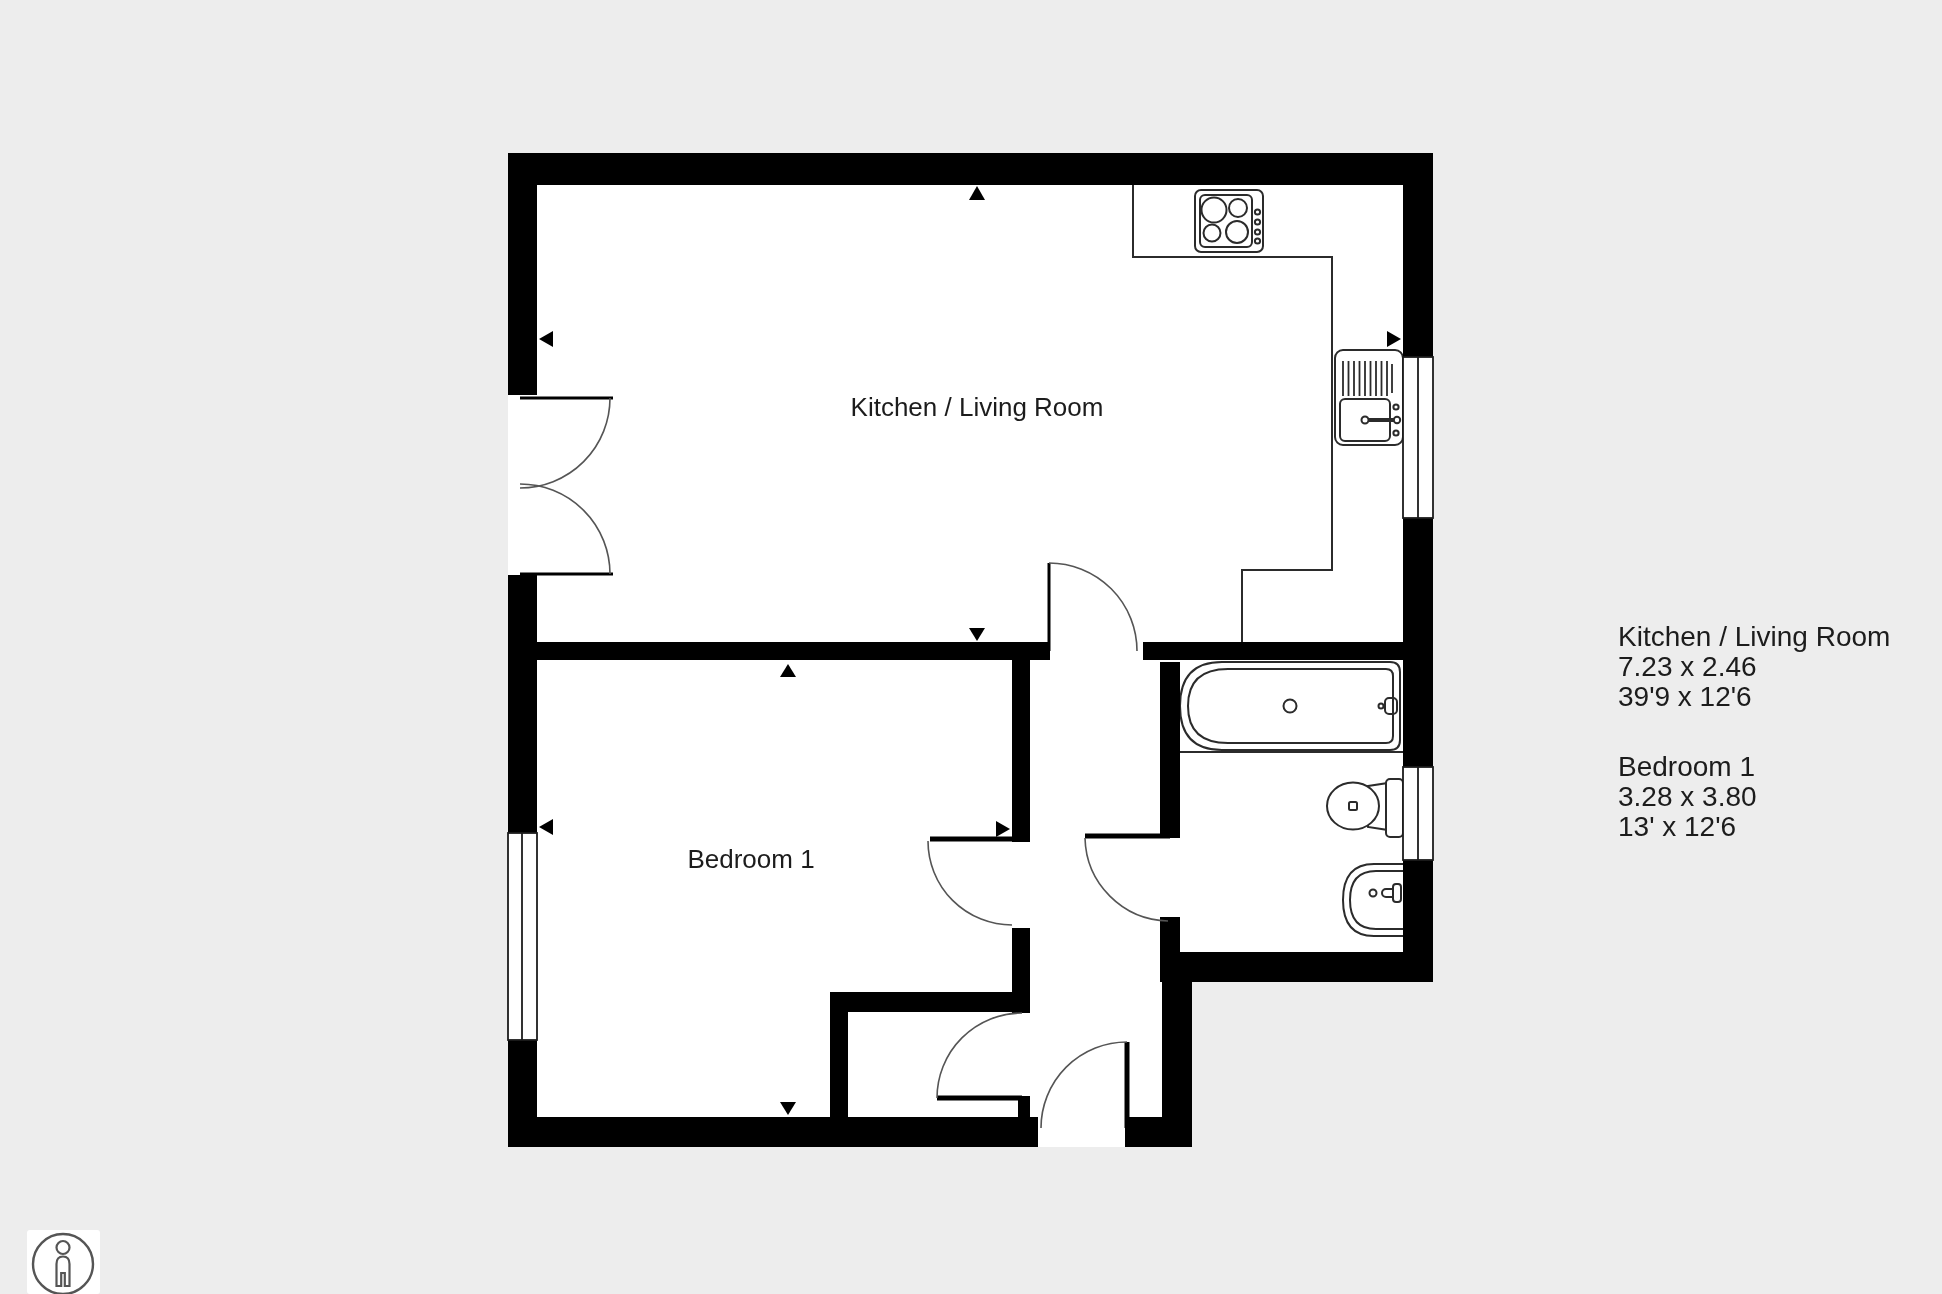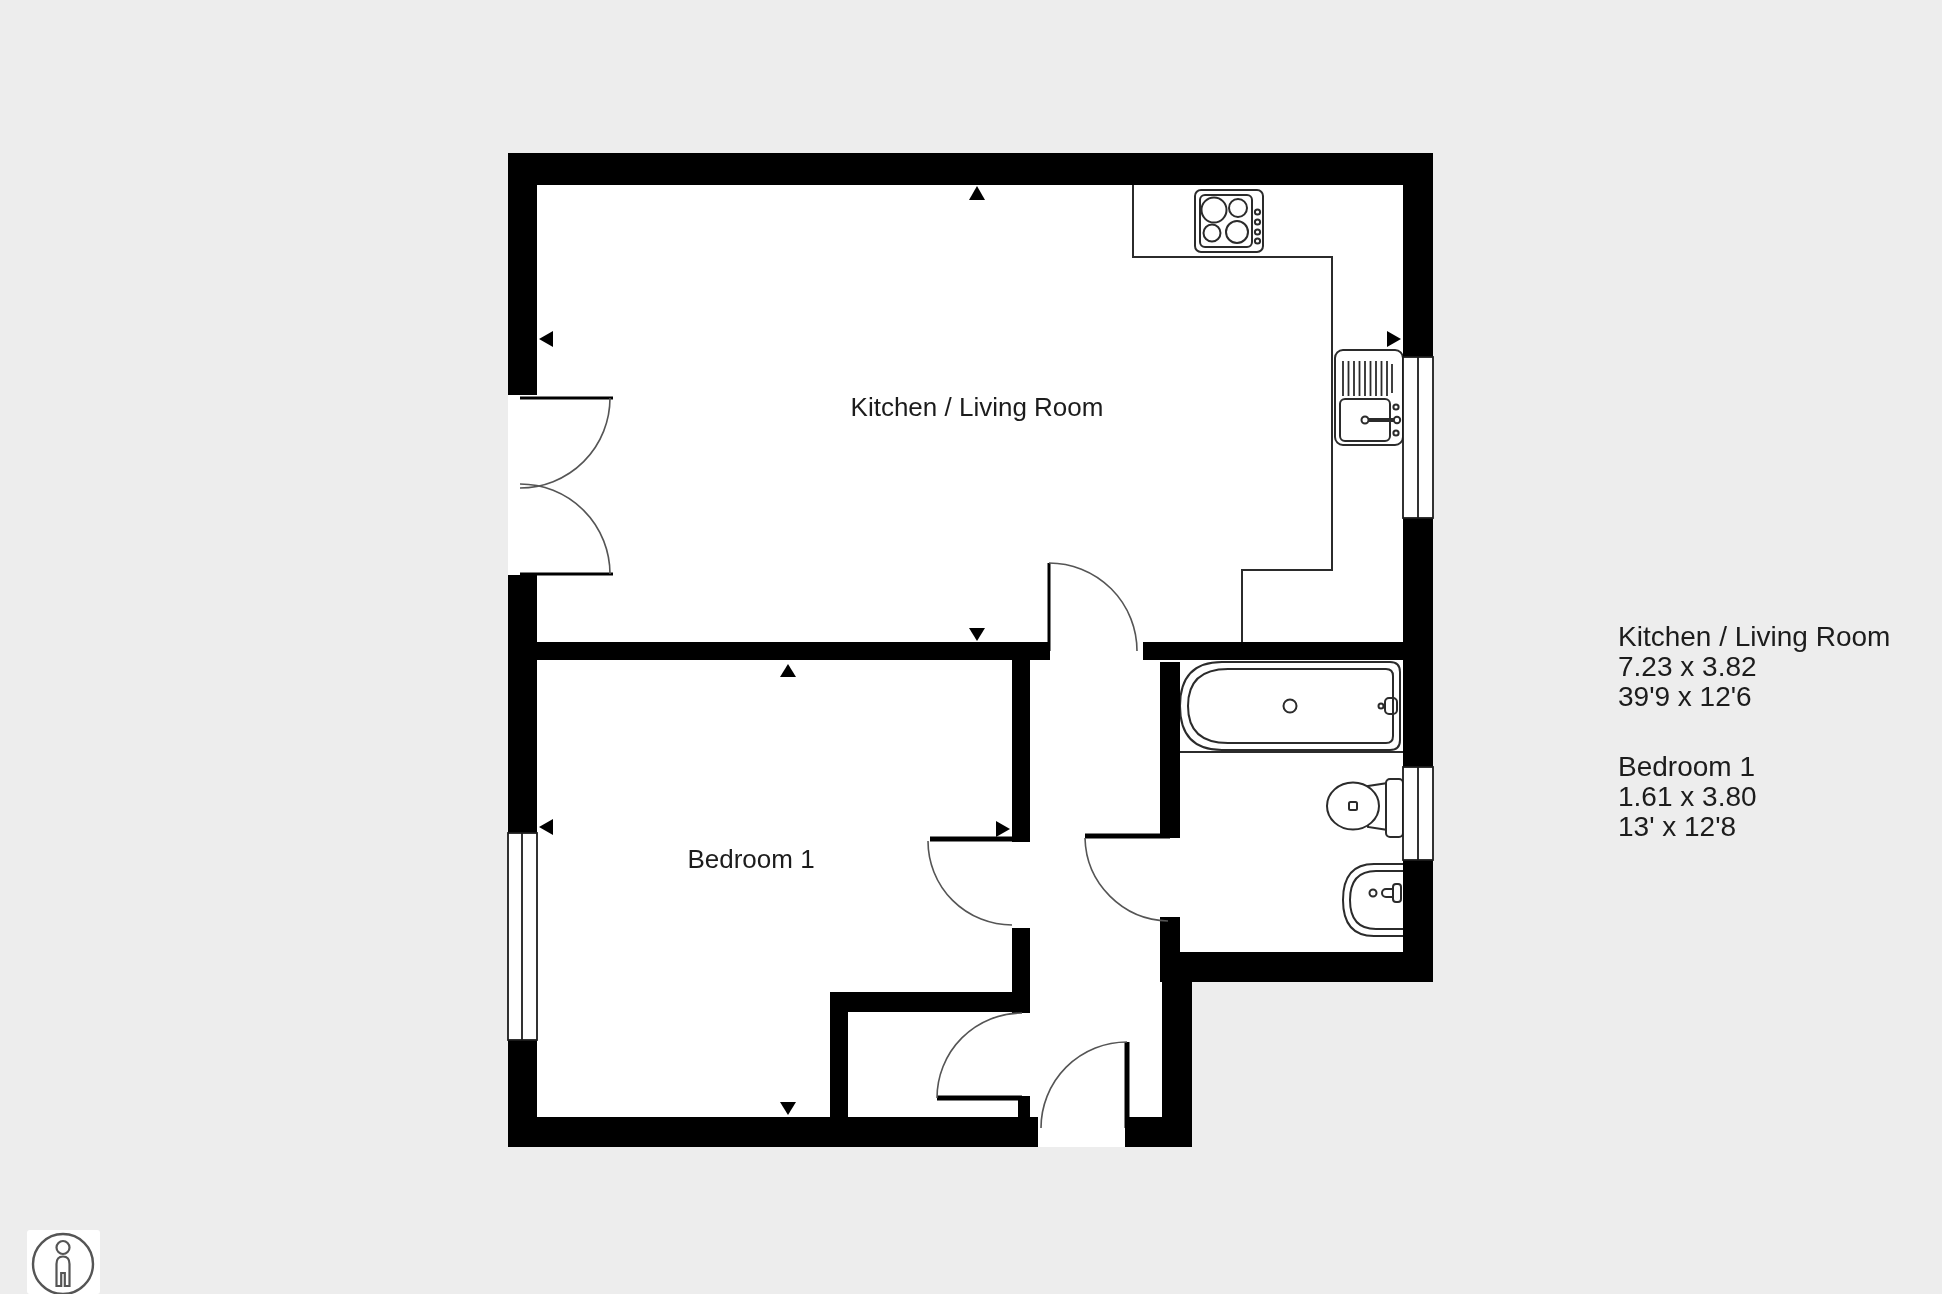--- a/index.html
+++ b/index.html
@@ -187,23 +187,23 @@
     <rect x="27" y="1230" width="73" height="64" rx="3" fill="#ffffff"></rect>
     <circle cx="63" cy="1264" r="30" fill="none" stroke="#555" stroke-width="2.4"></circle>
     <circle cx="63" cy="1247.5" r="6.5" fill="#ffffff" stroke="#555" stroke-width="2.2"></circle>
     <path d="M56.5,1286 L56.5,1264 Q56.5,1256.5 63,1256.5 Q69.5,1256.5 69.5,1264 L69.5,1286 L64.8,1286 L64.8,1273 L61.2,1273 L61.2,1286 Z" fill="#ffffff" stroke="#555" stroke-width="2.2"></path>
   </g>
 </svg>
 
 <div class="legend">
   <div class="legend-group">
     <div>Kitchen / Living Room</div>
-    <div>7.23 x 3.82</div>
+    <div>7.23 x 2.46</div>
     <div>39'9 x 12'6</div>
   </div>
   <div class="legend-group">
     <div>Bedroom 1</div>
-    <div>1.61 x 3.80</div>
-    <div>13' x 12'8</div>
+    <div>3.28 x 3.80</div>
+    <div>13' x 12'6</div>
   </div>
 </div>
 
 </div>
 
 </body></html>

